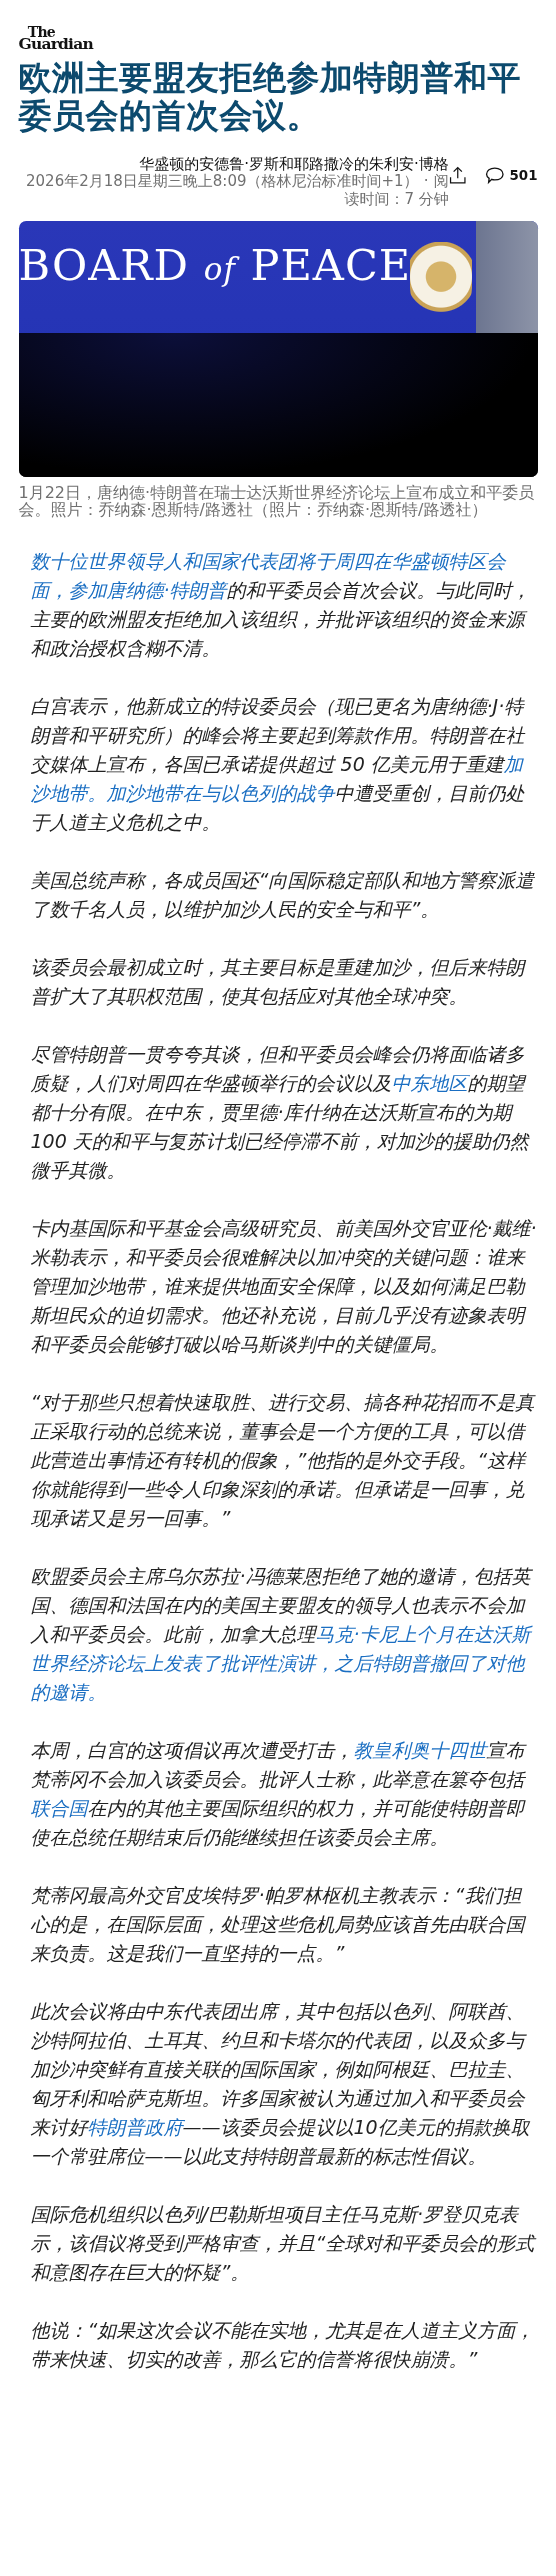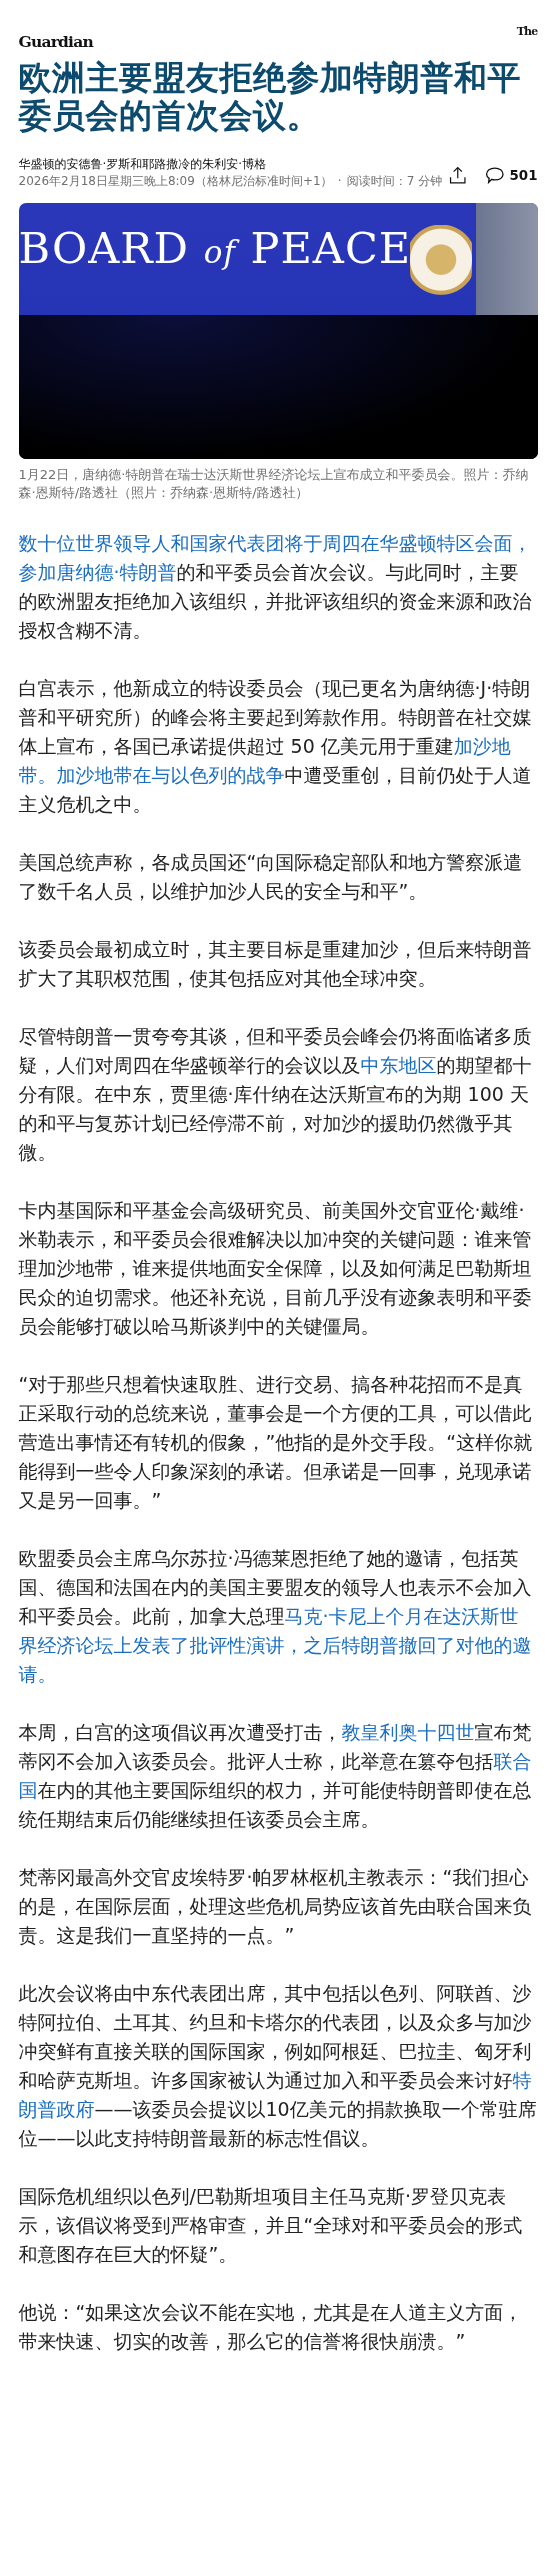--- a/index.html
+++ b/index.html
@@ -1,39 +1,39 @@
 <!DOCTYPE html>
 <html style="font-size:8.2px"><head>
 <meta charset="utf-8">
 <style>
   html, body { margin:0; padding:0; background:#ffffff; }
   body { width:556px; font-family:"DejaVu Sans","Liberation Sans",sans-serif; color:#121212; }
   .wrap { padding:0 18.5px; position:relative; }
   .logo { padding-top:27px; height:25px; line-height:0.82; font-family:"DejaVu Serif","Liberation Serif",serif; font-weight:bold; letter-spacing:-0.8px; color:#121212; }
-  .logo .l1 { display:block; font-size:11px; padding-left:9.3px;text-align:right; }
+  .logo .l1 { display:block; font-size:14px; padding-left:9.3px; }
   .logo .l2 { display:block; font-size:15.5px; }
   .headline { margin:7.2px 0 0 0; font-size:33px; line-height:38px; font-weight:bold; color:#0c4a6e; letter-spacing:0.5px; }
   .meta-row { display:flex; align-items:flex-start; justify-content:space-between; margin-top:20.6px; }
-  .meta-left { font-size:12px; line-height:17.5px; }
+  .meta-left { font-size:15px; line-height:17.5px;text-align:right; }
   .byline { color:#121212; }
   .dateline { color:#707070; }
   .dateline .dot { margin:0 5.2px; }
   .meta-actions { display:flex; align-items:center; gap:18.5px; margin-top:10.3px; }
   .share-btn, .comments-btn { display:flex; align-items:center; background:none; border:none; padding:0; cursor:pointer; color:#121212; font-family:inherit;font-weight:bold; }
   .comments-btn span { font-size:13.4px; margin-left:5.2px; }
   .hero { margin-top:12.4px; width:519px; height:256px; border-radius:7.2px; overflow:hidden; position:relative; background:linear-gradient(180deg,#2a37b8 0%,#2434b5 55%,#1b268f 66%,#050614 82%,#000 100%); }
   .hero .screen-title { position:absolute; left:0; top:19.6px; font-family:"DejaVu Serif","Liberation Serif",serif; color:#fff; font-size:43px; letter-spacing:1px; }
   .hero .screen-title i { font-size:31px; }
   .hero .shield { position:absolute; left:391px; top:21.6px; width:62px; height:77px; border-radius:4.1px 4.1px 31px 31px; background:radial-gradient(circle at 50% 45%,#d6b46a 0 28%,#f6f1e4 30% 58%,#c9a256 60% 66%,transparent 68%); }
   .hero .side-wall { position:absolute; right:0; top:0; width:62px; height:222px; background:linear-gradient(90deg,#6c7590,#8d94a8); }
   .hero .audience { position:absolute; left:0; bottom:0; width:100%; height:144px; background:radial-gradient(ellipse at 30% 0%,#0c0f3a 0,#000 70%); }
   .hero .podium { position:absolute; left:93px; top:298px; width:41px; height:124px; background:#8a6336; }
-  .caption { margin-top:7.2px; font-size:13px; line-height:17.5px; color:#707070; }
+  .caption { margin-top:7.2px; font-size:16px; line-height:17.5px; color:#707070; }
   .body { margin-top:28px; font-size:19px; line-height:29px; color:#222; }
-  .body p { margin:0 0 29px 0; }
+  .body p { margin:0 0 29px 12px;font-style:italic; }
   .body a { color:#1a6ec2; text-decoration:none; }
 </style>
 </head>
 <body>
 
 <div class="wrap">
 
   <div class="logo">
     <span class="l1">The</span>
     <span class="l2">Guardian</span>

